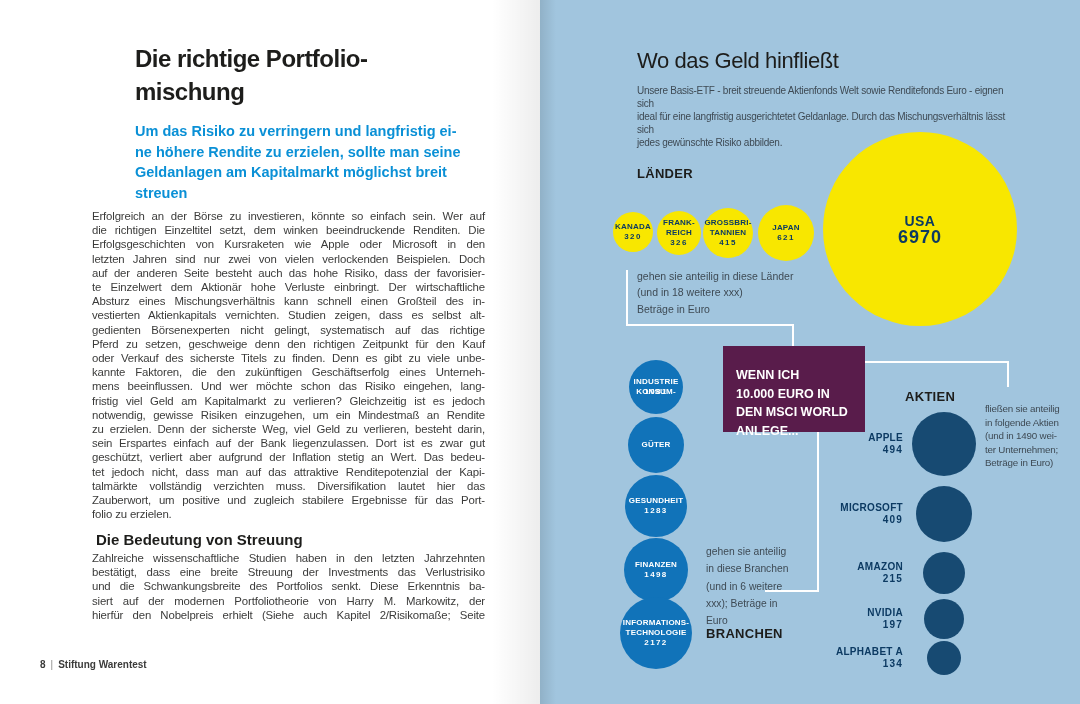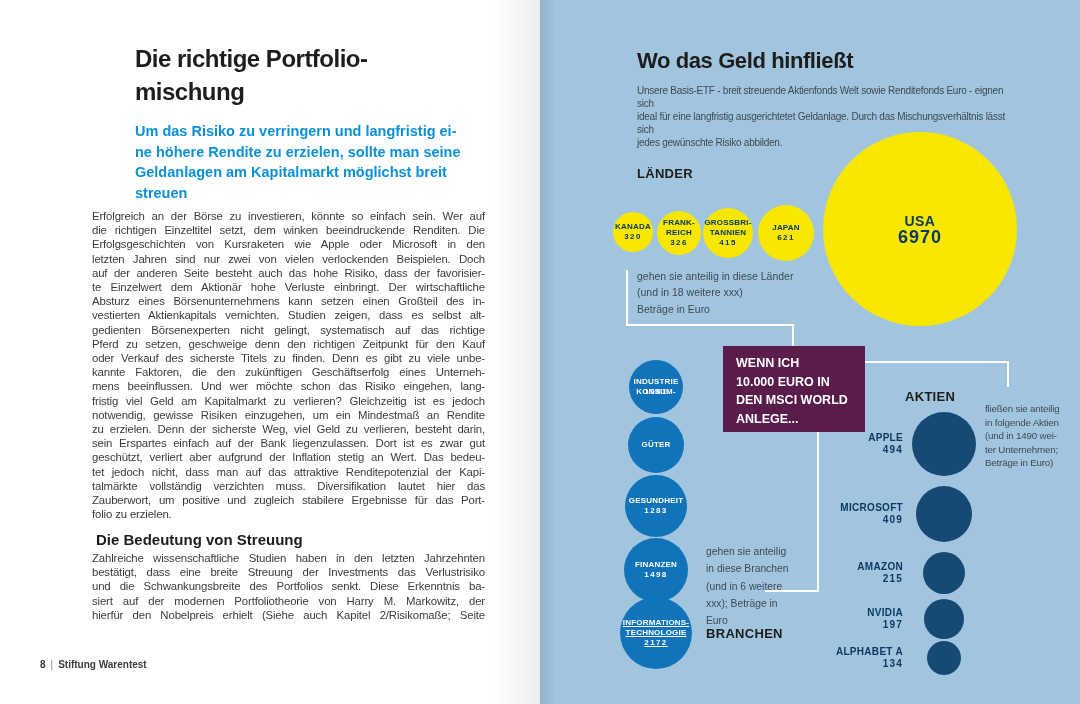--- a/index.html
+++ b/index.html
@@ -42,21 +42,21 @@
   
   .spine-l { left:492px; top:0; width:48px; height:704px;
     background:linear-gradient(to right, rgba(0,0,0,0), rgba(0,0,0,0.07)); }
   .spine-r { left:540px; top:0; width:16px; height:704px;
     background:linear-gradient(to right, rgba(0,0,0,0.10), rgba(0,0,0,0)); }
 
   
   .rp-bg { left:540px; top:0; width:540px; height:704px; background:var(--blue-bg,#a1c5de); }
   .rp-title {
     left:637px; top:48px; width:420px;
-    font-size:22px; font-weight:bold; letter-spacing:-0.4px; color:var(--ink,#1d1d1b);
+    font-size:22px; font-weight:normal; letter-spacing:-0.4px; color:var(--ink,#1d1d1b);
   }
   .rp-intro {
     left:637px; top:84px; width:385px;
     font-size:10px; line-height:13px; letter-spacing:-0.25px;
     color:var(--caption-text,#3e4a54); white-space:pre-line;
   }
   .rp-seclabel {
     font-size:13px; font-weight:bold; letter-spacing:0.3px; color:var(--ink,#1d1d1b);
   }
   .lbl-laender  { left:637px; top:166px; }
@@ -67,21 +67,21 @@
     color:var(--caption-text,#3e4a54); white-space:pre-line;
   }
   .cap-laender  { left:637px; top:268px; width:190px; font-size:10.5px; line-height:16.3px; }
   .cap-aktien   { left:985px; top:402px; width:95px;  font-size:9.8px;  line-height:13.6px; letter-spacing:-0.2px; }
   .cap-branchen { left:706px; top:543px; width:115px; font-size:10.3px; line-height:17.3px; }
 
   .msci-box {
     left:723px; top:346px; width:142px; height:86px;
     background:var(--purple,#591c4b); color:#ffffff;
     font-size:12.5px; line-height:18.5px; font-weight:bold;
-    padding:8px 0 0 13px; box-sizing:border-box; white-space:pre-line;
+    padding:20px 0 0 13px; box-sizing:border-box; white-space:pre-line;
   }
 
   .wline { position:absolute; background:#ffffff; }
 
   .bubble {
     position:absolute; border-radius:50%;
     display:flex; flex-direction:column; align-items:center; justify-content:center;
     text-align:center;
   }
   .bubble .bl { font-weight:bold; font-size:8px; line-height:10px; letter-spacing:0.2px; }
@@ -112,21 +112,21 @@
 Geldanlagen am Kapitalmarkt möglichst breit
 streuen</div>
 
   <div class="abs lp-body p1">
       <div class="pline">Erfolgreich an der Börse zu investieren, könnte so einfach sein. Wer auf</div>
       <div class="pline">die richtigen Einzeltitel setzt, dem winken beeindruckende Renditen. Die</div>
       <div class="pline">Erfolgsgeschichten von Kursraketen wie Apple oder Microsoft in den</div>
       <div class="pline">letzten Jahren sind nur zwei von vielen verlockenden Beispielen. Doch</div>
       <div class="pline">auf der anderen Seite besteht auch das hohe Risiko, dass der favorisier-</div>
       <div class="pline">te Einzelwert dem Aktionär hohe Verluste einbringt. Der wirtschaftliche</div>
-      <div class="pline">Absturz eines Börsenunternehmens kann setzen einen Großteil des in-</div>
+      <div class="pline">Absturz eines Mischungsverhältnis kann schnell einen Großteil des in-</div>
       <div class="pline">vestierten Aktienkapitals vernichten. Studien zeigen, dass es selbst alt-</div>
       <div class="pline">gedienten Börsenexperten nicht gelingt, systematisch auf das richtige</div>
       <div class="pline">Pferd zu setzen, geschweige denn den richtigen Zeitpunkt für den Kauf</div>
       <div class="pline">oder Verkauf des sicherste Titels zu finden. Denn es gibt zu viele unbe-</div>
       <div class="pline">kannte Faktoren, die den zukünftigen Geschäftserfolg eines Unterneh-</div>
       <div class="pline">mens beeinflussen. Und wer möchte schon das Risiko eingehen, lang-</div>
       <div class="pline">fristig viel Geld am Kapitalmarkt zu verlieren? Gleichzeitig ist es jedoch</div>
       <div class="pline">notwendig, gewisse Risiken einzugehen, um ein Mindestmaß an Rendite</div>
       <div class="pline">zu erzielen. Denn der sicherste Weg, viel Geld zu verlieren, besteht darin,</div>
       <div class="pline">sein Erspartes einfach auf der Bank liegenzulassen. Dort ist es zwar gut</div>
@@ -228,21 +228,21 @@
         <div class="bv">1088</div>
       </div>
       <div class="bubble branch" style="left: 625px; top: 475px; width: 62px; height: 62px;">
         <div class="bl">GESUNDHEIT</div>
         <div class="bv">1283</div>
       </div>
       <div class="bubble branch" style="left: 624px; top: 538px; width: 64px; height: 64px;">
         <div class="bl">FINANZEN</div>
         <div class="bv">1498</div>
       </div>
-      <div class="bubble branch" style="left: 620px; top: 597px; width: 72px; height: 72px; text-decoration: underline;">
+      <div class="bubble branch" style="left: 620px; top: 597px; width: 72px; height: 72px;">
         <div class="bl">INFORMATIONS-</div>
         <div class="bl">TECHNOLOGIE</div>
         <div class="bv">2172</div>
       </div>
     </div>
   <div id="stocks-layer">
       <div class="bubble stockc" style="left: 912px; top: 412px; width: 64px; height: 64px;"></div>
       <div class="stock-label" style="top: 432px;">
         <div>APPLE</div>
         <div class="sv">494</div>

